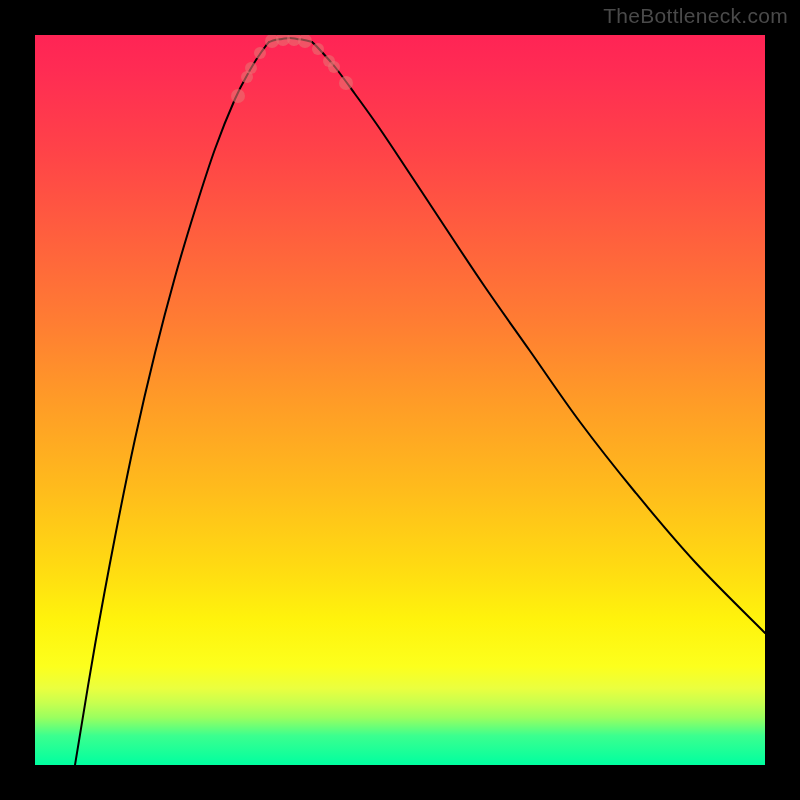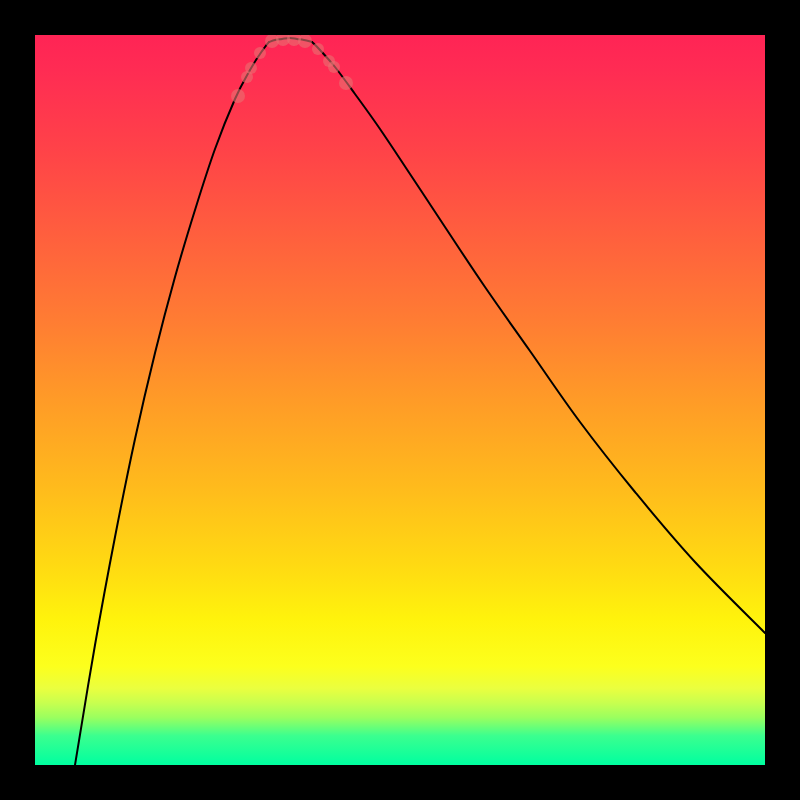--- a/index.html
+++ b/index.html
@@ -76,20 +76,21 @@
   }
   .marker {
     fill: rgba(231, 114, 114, 0.6);
     stroke: none;
   }
 </style>
 </head>
 <body>
 
 <div class="outer">
+  <div class="watermark">TheBottleneck.com</div>
   <div class="plot">
     <div class="gradient"></div>
     <svg class="curves" viewBox="0 0 730 730" preserveAspectRatio="none">
       <path id="path-left" class="curve-line" d="M 40 730 C 43.6 708.4, 52.8 651.04, 60 610 C 67.2 568.96, 72.8 539.08, 80 502 C 87.2 464.92, 92.8 437.12, 100 404 C 107.2 370.88, 112.8 347.16, 120 318 C 127.2 288.84, 132.8 267.74, 140 242 C 147.2 216.26, 152.8 198.04, 160 175 C 167.2 151.96, 172.8 133.98, 180 114 C 187.2 94.02, 193.7 78.22, 200 64 C 206.3 49.78, 210.5 43.1, 215 35 C 219.5 26.9, 222.3 23.14, 225 19 C 227.7 14.86, 228.38 14.16, 230 12 C 231.62 9.84, 233.28 7.9, 234 7"></path>
       <path id="path-floor" class="curve-line" d="M 234 7 C 235.08 6.64, 237.66 5.54, 240 5 C 242.34 4.46, 244.3 4.36, 247 4 C 249.7 3.64, 252.3 3, 255 3 C 257.7 3, 259.48 3.64, 262 4 C 264.52 4.36, 266.3 4.46, 269 5 C 271.7 5.54, 275.56 6.64, 277 7"></path>
       <path id="path-right" class="curve-line" d="M 277 7 C 278.44 8.44, 280.86 10.5, 285 15 C 289.14 19.5, 293.7 24.08, 300 32 C 306.3 39.92, 311.9 47.84, 320 59 C 328.1 70.16, 335.1 79.6, 345 94 C 354.9 108.4, 363.3 121.36, 375 139 C 386.7 156.64, 396.5 171.66, 410 192 C 423.5 212.34, 434.7 229.68, 450 252 C 465.3 274.32, 477.9 291.7, 495 316 C 512.1 340.3, 526.1 361.62, 545 387 C 563.9 412.38, 579.3 431.8, 600 457 C 620.7 482.2, 636.6 501.62, 660 527 C 683.4 552.38, 717.4 585.22, 730 598"></path>
       <g id="marker-group">
           <circle cx="203" cy="61" r="7" class="marker"></circle>
           <circle cx="212" cy="42" r="6" class="marker"></circle>
           <circle cx="216" cy="33" r="6" class="marker"></circle>

